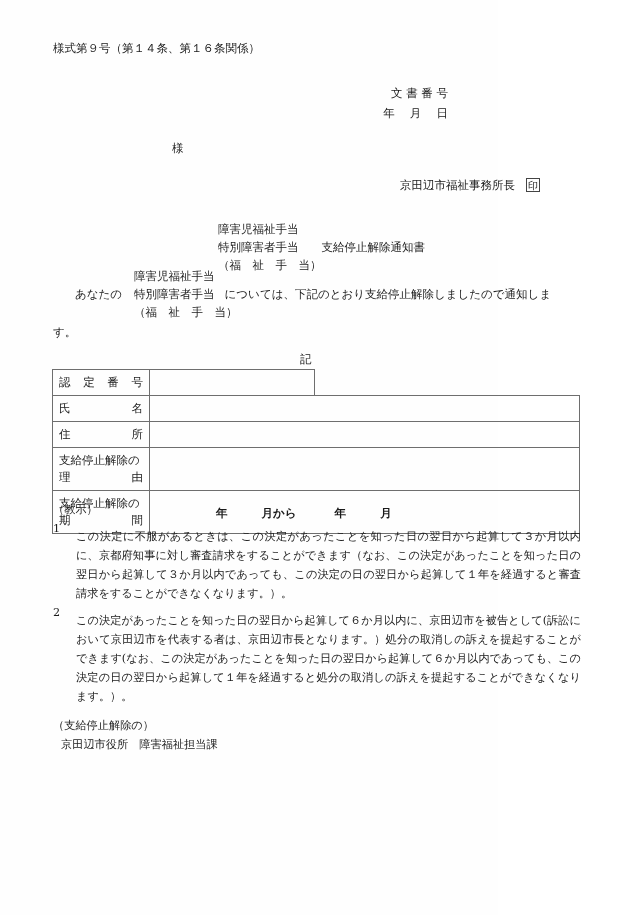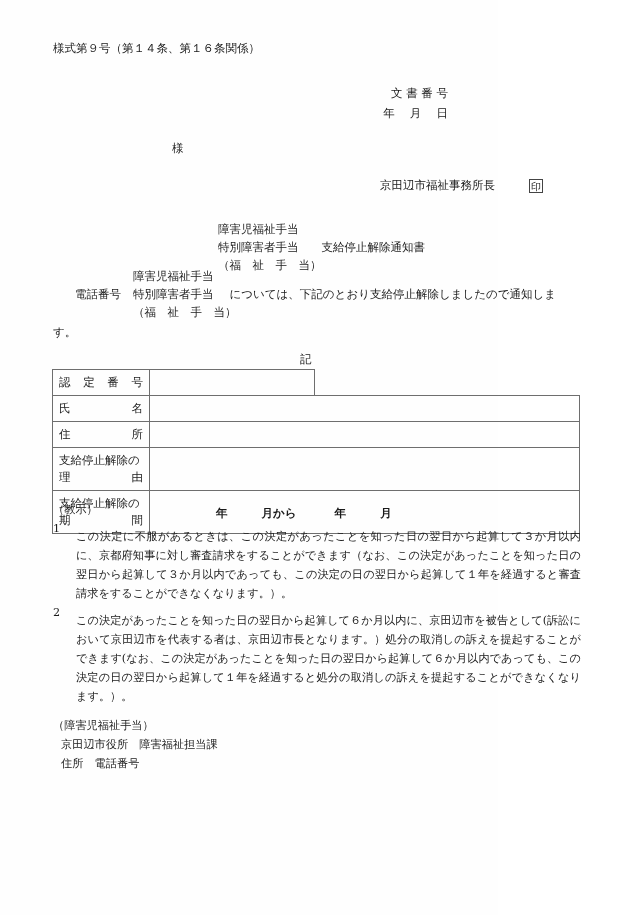--- a/index.html
+++ b/index.html
@@ -47,27 +47,26 @@
 
   .addressee {
     position: absolute;
     left: 172px;
     top: 141px;
     font-size: 11.5px;
   }
 
   .issuer {
     position: absolute;
-    left: 380px;
+    left: 400px;
     top: 178px;
     font-size: 11.5px;
     white-space: nowrap;
     display: flex;
-    align-items: center;
-    gap: 23px;
+    align-items: flex-start;
   }
   .seal-box {
     display: inline-block;
     border: 1px solid #444;
     width: 14px;
     height: 14px;
     line-height: 13px;
     text-align: center;
     font-size: 10px;
     margin-left: 11px;
@@ -122,21 +121,21 @@
   .bs-stack .s-top,
   .bs-stack .s-bot {
     position: absolute;
     left: 0;
     white-space: nowrap;
   }
   .bs-stack .s-top { top: -18px; }
   .bs-stack .s-mid { white-space: nowrap; }
   .bs-stack .s-bot { top: 18px; }
   .bs-tail {
-    margin-left: 16px;
+    margin-left: 10px;
   }
   .bs-last {
     margin-top: 19px;
   }
 
   
   .ki-marker {
     position: absolute;
     left: 300px;
     top: 352px;
@@ -257,21 +256,21 @@
         <div>障害児福祉手当</div>
         <div>特別障害者手当</div>
         <div>（福　祉　手　当）</div>
       </div>
       <div class="title-suffix">支給停止解除通知書</div>
     </div>
   </div>
 
   <div class="body-sentence jp">
     <div class="bs-line1">
-      <span class="bs-anata">電話番号</span>
+      <span class="bs-anata">あなたの</span>
       <span class="bs-stack">
         <span class="s-top">障害児福祉手当</span>
         <span class="s-mid">特別障害者手当</span>
         <span class="s-bot">（福　祉　手　当）</span>
       </span>
       <span class="bs-tail">については、下記のとおり支給停止解除しましたので通知しま</span>
     </div>
     <div class="bs-last">す。</div>
   </div>
 
@@ -352,18 +351,17 @@
       <span class="instr-num">1</span>
       <span class="instr-text">この決定に不服があるときは、この決定があったことを知った日の翌日から起算して３か月以内に、京都府知事に対し審査請求をすることができます（なお、この決定があったことを知った日の翌日から起算して３か月以内であっても、この決定の日の翌日から起算して１年を経過すると審査請求をすることができなくなります。）。</span>
     </div>
     <div class="instr-item">
       <span class="instr-num">2</span>
       <span class="instr-text">この決定があったことを知った日の翌日から起算して６か月以内に、京田辺市を被告として(訴訟において京田辺市を代表する者は、京田辺市長となります。）処分の取消しの訴えを提起することができます(なお、この決定があったことを知った日の翌日から起算して６か月以内であっても、この決定の日の翌日から起算して１年を経過すると処分の取消しの訴えを提起することができなくなります。）。</span>
     </div>
   </div>
 
   <div class="contact jp">
-    <div>（障害児福祉手当）</div>
+    <div>（支給停止解除の）</div>
     <div class="contact-indent">京田辺市役所　障害福祉担当課</div>
-    <div class="contact-indent">住所　電話番号</div>
   </div>
 
 </div>
 
 </body></html>

